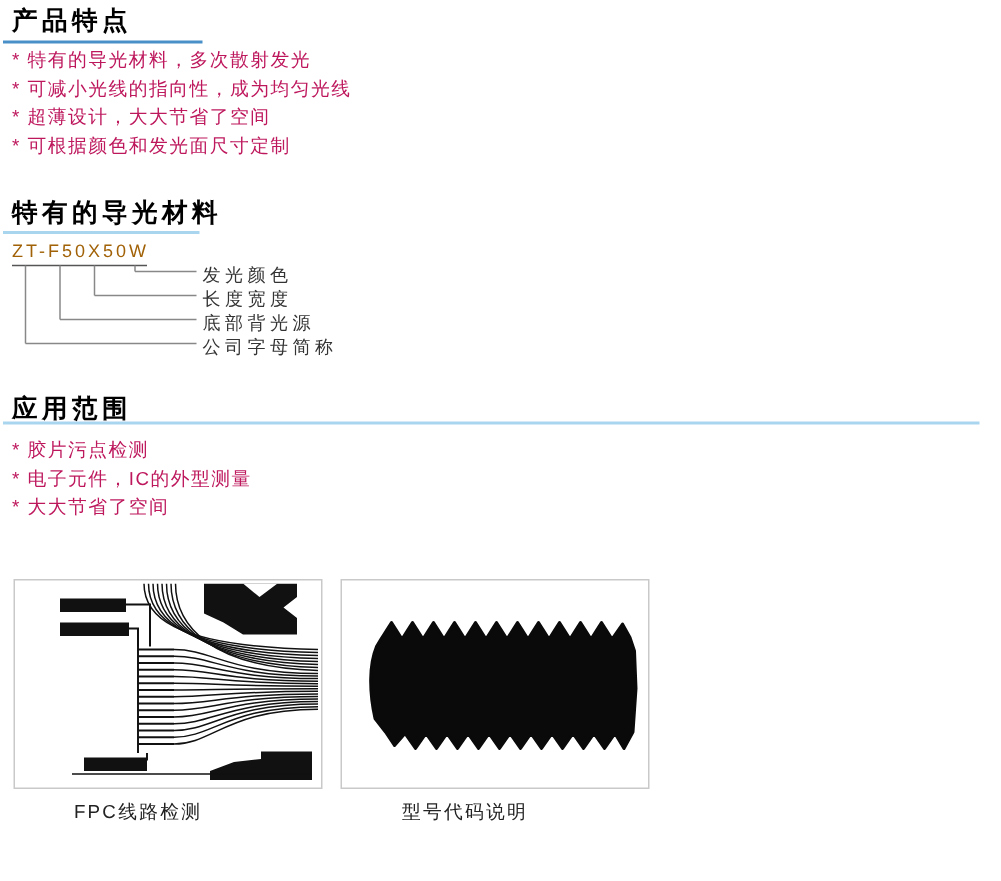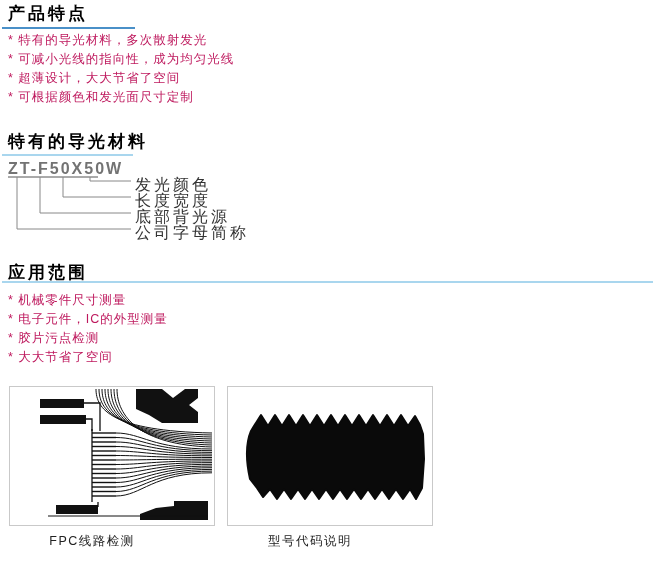--- a/index.html
+++ b/index.html
@@ -33,35 +33,35 @@
     color: #be185d;
     font-size: 12.5px;
     line-height: 19px;
     letter-spacing: 1px;
     white-space: nowrap;
   }
   .code-text {
     position: absolute;
     left: 8px;
     top: 160px;
-    font-size: 16px;
-    font-weight: 700;
+    font-size: 12px;
+    font-weight: 400;
     letter-spacing: 2px;
-    color: #737373;
+    color: #a16207;
     white-space: nowrap;
   }
   .diagram-svg {
     position: absolute;
     left: 0;
     top: 160px;
   }
   .code-label {
     position: absolute;
     left: 135px;
-    font-size: 16px;
+    font-size: 12px;
     letter-spacing: 3px;
     color: #333333;
     white-space: nowrap;
   }
   .figure {
     position: absolute;
     top: 386px;
     width: 166px;
   }
   .fig-box {
@@ -120,23 +120,22 @@
 
   <div class="code-label" style="top:175px">发光颜色</div>
   <div class="code-label" style="top:191px">长度宽度</div>
   <div class="code-label" style="top:207px">底部背光源</div>
   <div class="code-label" style="top:223px">公司字母简称</div>
 
   <h2 class="sec-title" style="top:261px">应用范围</h2>
   <div class="rule rule-light" style="left:2px; top:281px; width:651px"></div>
 
   <div class="bullets" style="top:291px">
-    <div>* 机械零件尺寸测量</div>
+    <div>* 胶片污点检测</div>
     <div>* 电子元件，IC的外型测量</div>
-    <div>* 胶片污点检测</div>
     <div>* 大大节省了空间</div>
   </div>
 
   <figure class="figure" style="left:9px">
     <div class="fig-box">
       <svg viewBox="0 0 200 134">
         <rect x="0" y="0" width="200" height="134" fill="#ffffff"></rect>
         <g fill="#111111" stroke="none">
           <rect x="28" y="10" width="44" height="9"></rect>
           <rect x="28" y="26" width="46" height="9"></rect>

